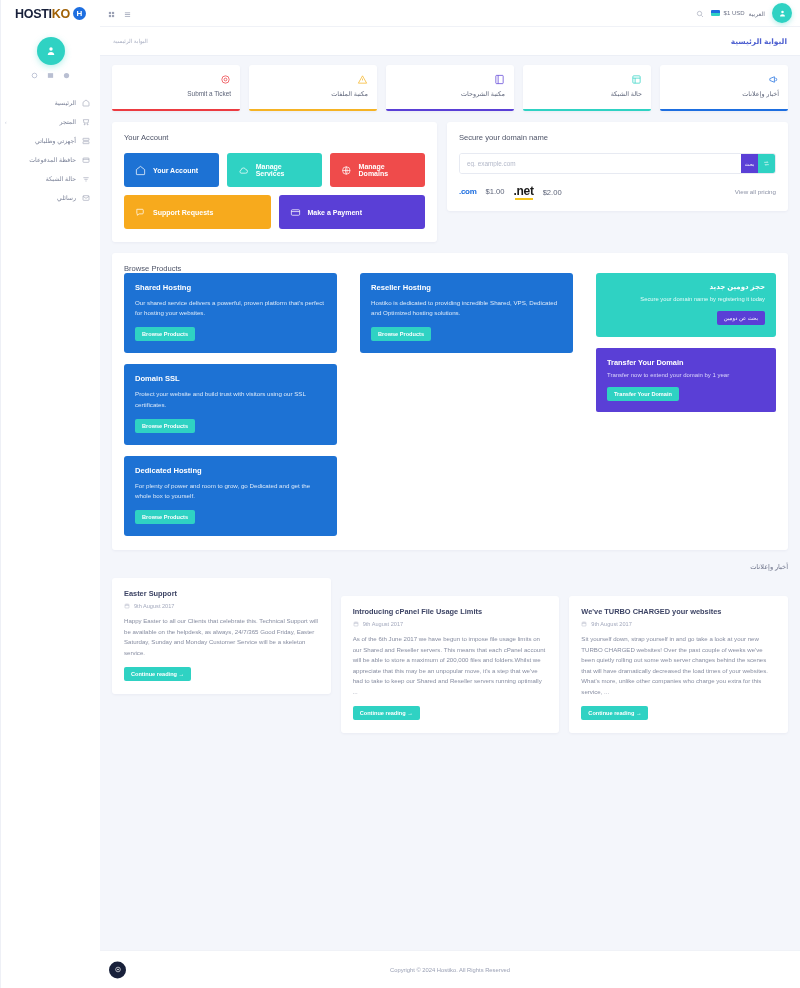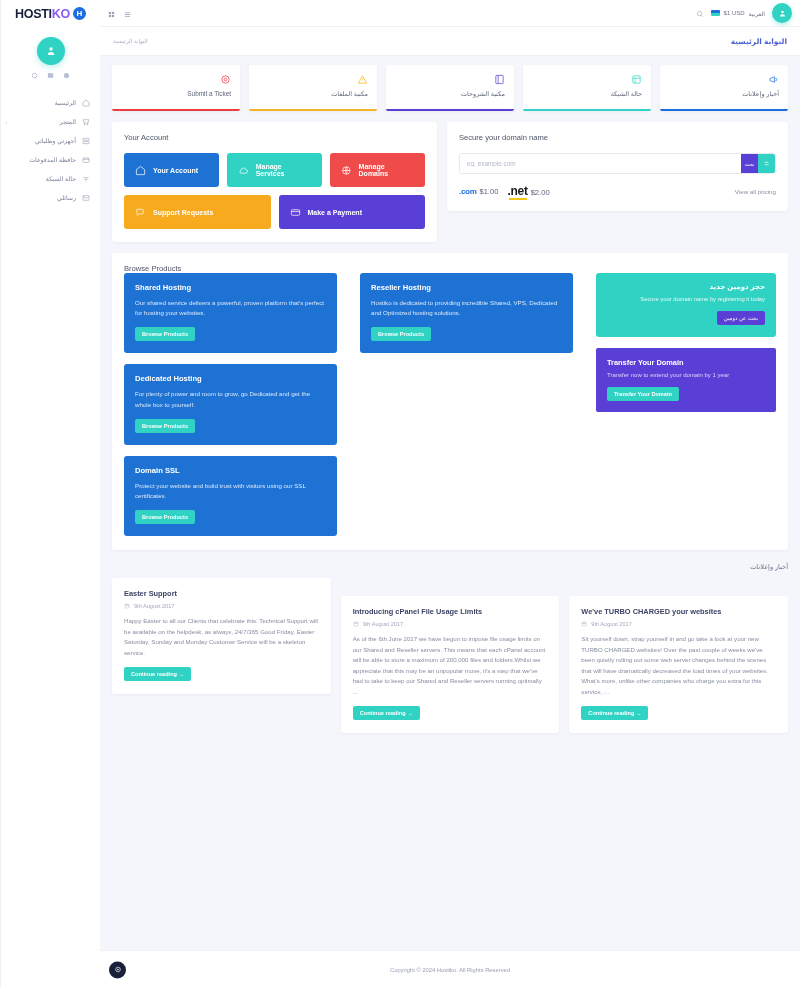--- a/index.html
+++ b/index.html
@@ -22,21 +22,21 @@
   }
   .brand { height: 27px; display: flex; align-items: center; justify-content: center; gap: 3px; }
   .brand-mark {
     width: 13px; height: 13px; border-radius: 50%;
     background: #1d6ee0; color: #fff; font-size: 8px; font-weight: bold;
     display: flex; align-items: center; justify-content: center;
     font-family: "Liberation Sans", sans-serif;
   }
   .brand-text { font-size: 12.5px; font-weight: 800; letter-spacing: -0.3px; font-family: "Liberation Sans", sans-serif; direction: ltr; }
   .brand-text .b1 { color: #18203a; }
-  .brand-text .b2 { color: #8b5cf6; }
+  .brand-text .b2 { color: #a16207; }
 
   .side-profile { padding-top: 10px; display: flex; flex-direction: column; align-items: center; }
   .avatar {
     width: 28px; height: 28px; border-radius: 50%;
     background: #2fd2c3; display: flex; align-items: center; justify-content: center;
     box-shadow: 0 2px 6px rgba(47,210,195,.35);
   }
   .avatar svg { width: 12px; height: 12px; fill: #fff; }
   .profile-actions { display: flex; gap: 9px; margin-top: 7px; }
   .profile-actions span { color: #b9bfd2; display: flex; align-items: center; }
@@ -110,21 +110,21 @@
     flex: 1; border: 0; outline: none; padding: 0 7px; font-size: 6.4px; color: #9aa0b4;
     font-family: "Liberation Sans", sans-serif; background: #fff;
   }
   .dm-search input::placeholder { color: #b4b9c9; }
   .dm-btn { width: 17px; display: flex; align-items: center; justify-content: center; cursor: pointer; }
   .dm-btn.purple { background: #5a3fd6; color: #fff; font-size: 5px; }
   .dm-btn.teal { background: #2fd2c3; color: #fff; }
   .dm-btn svg { width: 7px; height: 7px; fill: #fff; }
 
   .dm-prices { display: flex; align-items: center; gap: 9px; margin-top: 10px; }
-  .dm-price { display: flex; align-items: baseline; gap: 3px; }
+  .dm-price { display: flex; align-items: baseline; gap: 9px; }
   .tld-com { font-size: 8px; font-weight: 800; color: #1d6ee0; letter-spacing: -.3px; }
   .tld-net { font-size: 12px; font-weight: 800; color: #1b1b1b; letter-spacing: -.3px; position: relative; }
   .tld-net:after { content:""; position:absolute; left:1px; right:1px; bottom:-1.5px; height:1.5px; background:#f5c518; }
   .dm-amt { font-size: 7.6px; color: #5d6479; }
   .dm-viewall { margin-left: auto; font-size: 6.2px; color: #8b91a5; cursor: pointer; }
 
   .acct-grid { display: flex; flex-wrap: wrap; gap: 8px; margin-top: 11px; }
   .acct-btn {
     height: 34px; border-radius: 3px; display: flex; align-items: center; gap: 7px;
     padding: 0 11px; color: #fff; font-size: 7px; font-weight: 700; cursor: pointer;
@@ -443,27 +443,27 @@
         <div class="panel-title">Browse Products</div>
         <div class="prod-grid">
 
           <div class="prod-col">
             <div class="prod-card blue">
               <h4>Shared Hosting</h4>
               <p>Our shared service delivers a powerful, proven platform that's perfect for hosting your websites.</p>
               <span class="prod-btn">Browse Products</span>
             </div>
             <div class="prod-card blue">
+              <h4>Domain SSL</h4>
+              <p>Protect your website and build trust with visitors using our SSL certificates.</p>
+              <span class="prod-btn">Browse Products</span>
+            </div>
+            <div class="prod-card blue">
               <h4>Dedicated Hosting</h4>
               <p>For plenty of power and room to grow, go Dedicated and get the whole box to yourself.</p>
-              <span class="prod-btn">Browse Products</span>
-            </div>
-            <div class="prod-card blue">
-              <h4>Domain SSL</h4>
-              <p>Protect your website and build trust with visitors using our SSL certificates.</p>
               <span class="prod-btn">Browse Products</span>
             </div>
           </div>
 
           <div class="prod-col">
             <div class="prod-card blue">
               <h4>Reseller Hosting</h4>
               <p>Hostiko is dedicated to providing incredible Shared, VPS, Dedicated and Optimized hosting solutions.</p>
               <span class="prod-btn">Browse Products</span>
             </div>

